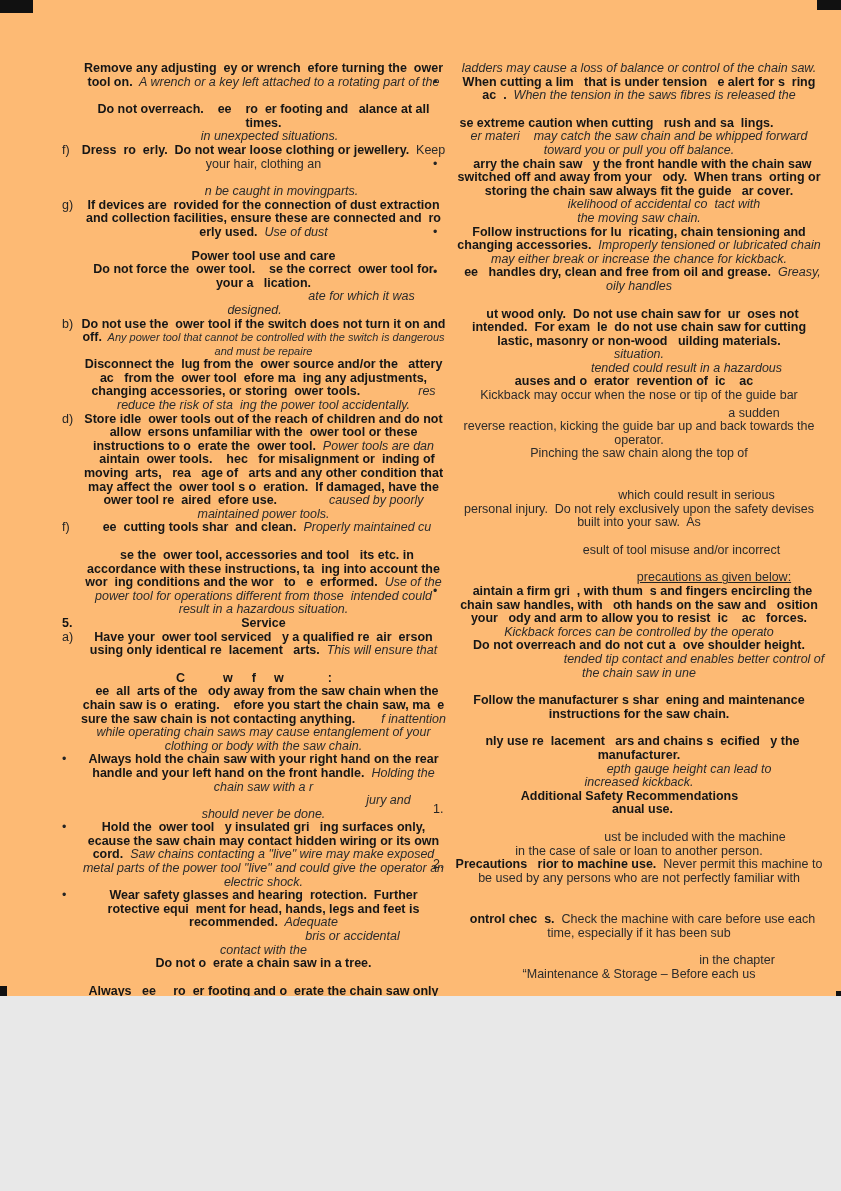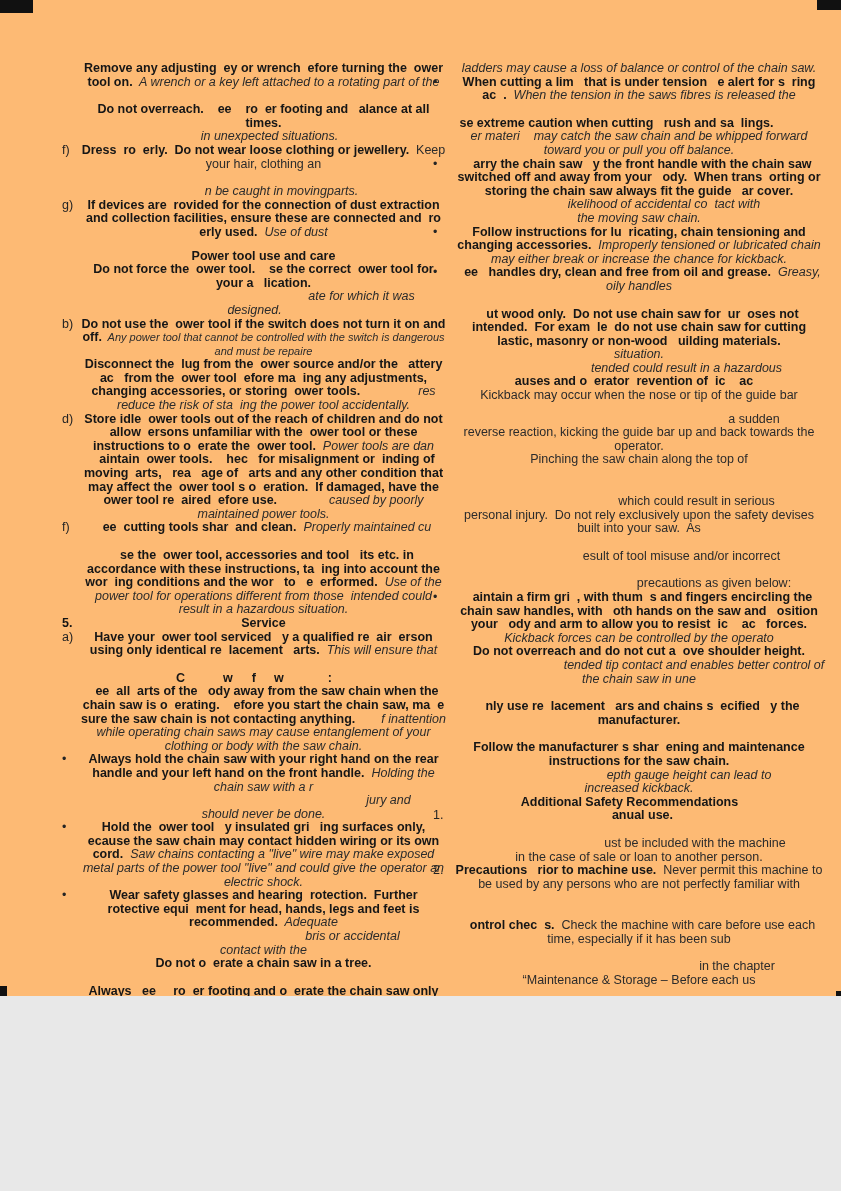--- a/index.html
+++ b/index.html
@@ -80,31 +80,31 @@
       <div class="block"><span class="marker">•</span><span class="b">  arry the chain saw   y the front handle with the chain saw switched off and away from your   ody.  When trans  orting or storing the chain saw always fit the guide   ar cover.</span></div>
       <div class="block" style="margin-left: 50px;"><span class="i">ikelihood of accidental co  tact with</span></div>
       <div class="block"><span class="i">the moving saw chain.</span></div>
       <div class="block"><span class="marker">•</span><span class="b">Follow instructions for lu  ricating, chain tensioning and changing accessories.</span><span class="i">  Improperly tensioned or lubricated chain may either break or increase the chance for kickback.</span></div>
       <div class="block"><span class="marker">•</span><span class="b">  ee   handles dry, clean and free from oil and grease.</span><span class="i">  Greasy, oily handles</span></div>
       <div class="block" style="margin-top: 14px;"><span class="b">  ut wood only.  Do not use chain saw for  ur  oses not intended.  For exam  le  do not use chain saw for cutting  lastic, masonry or non-wood   uilding materials.</span></div>
       <div class="block"><span class="i">situation.</span></div>
       <div class="block" style="margin-left: 95px;"><span class="i">tended could result in a hazardous</span></div>
       <div class="block flush" style="margin-left: 9px;"><span class="b">auses and o  erator  revention of  ic    ac</span></div>
       <div class="block"><span class="r">Kickback may occur when the nose or tip of the guide bar</span></div>
-      <div class="block" style="margin-top: 10px; margin-left: 230px;"><span class="r">a sudden</span></div>
+      <div class="block" style="margin-top: 4px; margin-left: 230px;"><span class="r">a sudden</span></div>
       <div class="block"><span class="r">reverse reaction, kicking the guide bar up and back towards the operator.</span></div>
       <div class="block"><span class="r">Pinching the saw chain along the top of</span></div>
       <div class="block" style="margin-top: 28px; margin-left: 115px;"><span class="r">which could result in serious</span></div>
       <div class="block"><span class="r">personal injury.  Do not rely exclusively upon the safety devises built into your saw.  As</span></div>
       <div class="block" style="margin-top: 14px; margin-left: 85px;"><span class="r">esult of tool misuse and/or incorrect</span></div>
-      <div class="block" style="margin-top: 14px; margin-left: 150px;"><span class="r">precautions as given below:</span></div>
+      <div class="block" style="margin-top: 14px; margin-left: 150px; text-decoration: underline;"><span class="r">precautions as given below:</span></div>
       <div class="block"><span class="marker">•</span><span class="b">  aintain a firm gri  , with thum  s and fingers encircling the chain saw handles, with   oth hands on the saw and   osition your   ody and arm to allow you to resist  ic    ac   forces.</span><span class="i">  Kickback forces can be controlled by the operato</span></div>
       <div class="block" style=""><span class="b">Do not overreach and do not cut a  ove shoulder height.</span><span class="gap" style="width: 110px;"></span><span class="i">tended tip contact and enables better control of the chain saw in une</span></div>
+      <div class="block" style="margin-top: 14px;"><span class="b">Follow the manufacturer s shar  ening and maintenance instructions for the saw chain.</span></div>
       <div class="block" style="margin-top: 14px;"><span class="b">  nly use re  lacement   ars and chains s  ecified   y the manufacturer.</span></div>
-      <div class="block" style="margin-top: 14px;"><span class="b">Follow the manufacturer s shar  ening and maintenance instructions for the saw chain.</span></div>
       <div class="block" style="margin-left: 100px;"><span class="i">epth gauge height can lead to</span></div>
       <div class="block"><span class="i">increased kickback.</span></div>
       <div class="block flush"><span class="b">Additional Safety Recommendations</span></div>
       <div class="block"><span class="marker">1.</span><span class="b">  anual use.</span></div>
       <div class="block" style="margin-top: 14px; margin-left: 112px;"><span class="r">ust be included with the machine</span></div>
       <div class="block"><span class="r">in the case of sale or loan to another person.</span></div>
       <div class="block"><span class="marker">2.</span><span class="b">Precautions   rior to machine use.</span><span class="r">  Never permit this machine to be used by any persons who are not perfectly familiar with</span></div>
       <div class="block" style="margin-top: 28px;"><span class="b">  ontrol chec  s.</span><span class="r">  Check the machine with care before use each time, especially if it has been sub</span></div>
       <div class="block" style="margin-top: 14px; margin-left: 196px;"><span class="r">in the chapter</span></div>
       <div class="block"><span class="r">“Maintenance &amp; Storage – Before each us</span></div>

